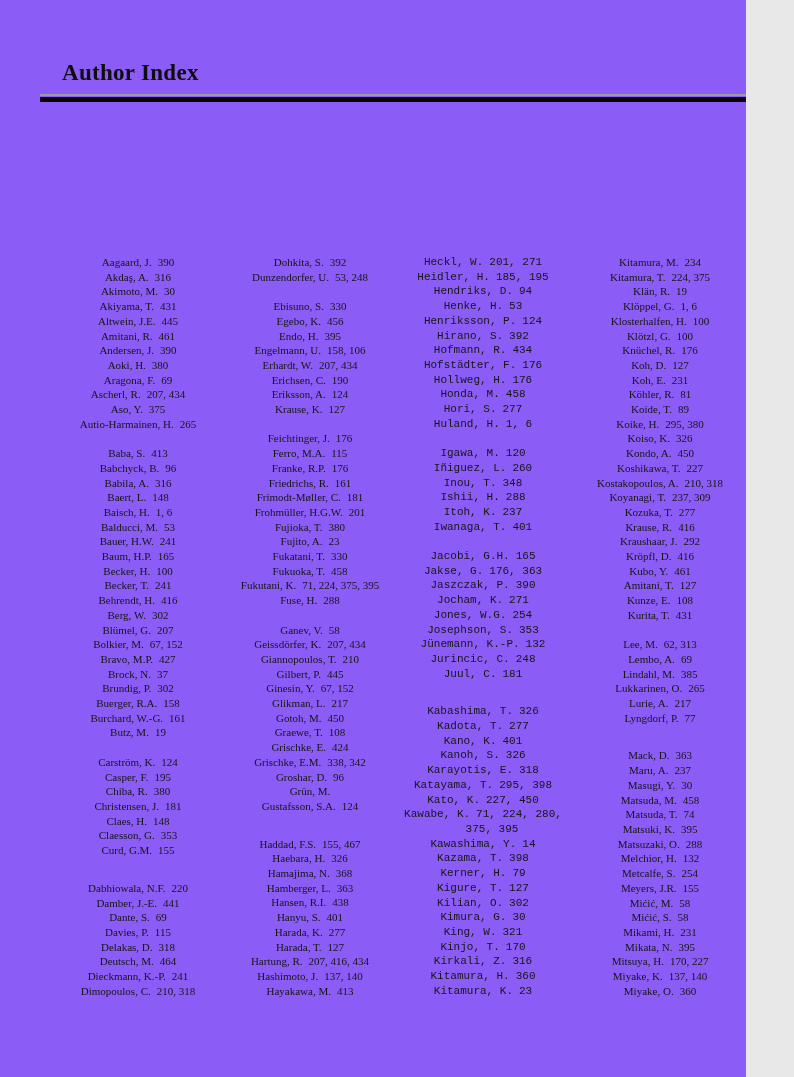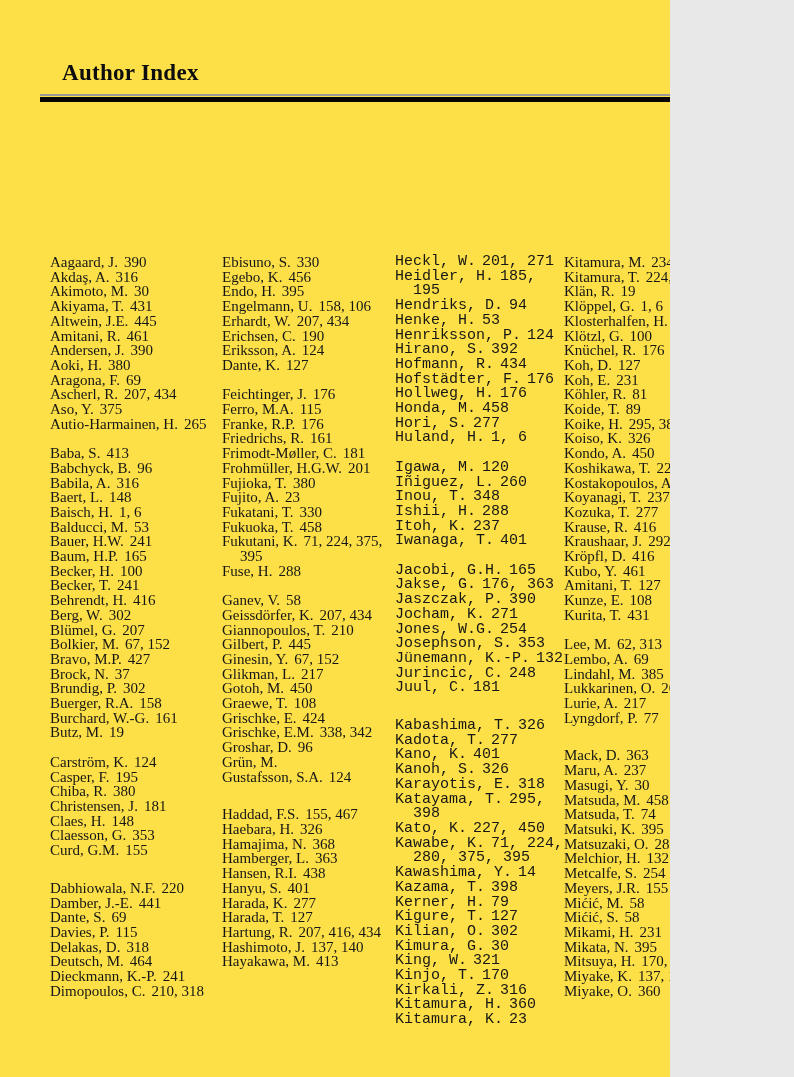--- a/index.html
+++ b/index.html
@@ -2,23 +2,23 @@
 <html><head>
 <meta charset="utf-8">
 <style>
   html, body {
     margin: 0;
     padding: 0;
     background: #e8e8e8;
   }
   .page {
     position: relative;
-    width: 670px;
+    width: 746px;
     height: 1077px;
-    background: #fde047;
+    background: #8b5cf6;
     font-family: "Liberation Serif", serif;
     color: #161616;
     overflow: hidden;
   }
   .title {
     position: absolute;
     left: 62px;
     top: 60px;
     margin: 0;
     font-size: 23px;
@@ -39,22 +39,23 @@
     left: 40px;
     top: 97px;
     width: 714px;
     height: 5px;
     background: #050505;
   }
   .col {
     position: absolute;
     top: 255px;
     width: 176px;
-    font-size: 15px;
+    font-size: 11px;
     line-height: 14.7px;
+    text-align: center;
   }
   .col-0 { left: 50px; }
   .col-1 { left: 222px; }
   .col-2 { left: 395px; font-family: Liberation Mono, monospace; }
   .col-3 { left: 564px; width: 192px; }
   .group { margin-bottom: 14.7px; }
   .group:last-child { margin-bottom: 0; margin-top: 23px; }
   .entry {
     padding-left: 18px;
     text-indent: -18px;
@@ -122,28 +123,32 @@
         <div class="entry"><span class="ename">Dante, S.</span><span class="epages">69</span></div>
         <div class="entry"><span class="ename">Davies, P.</span><span class="epages">115</span></div>
         <div class="entry"><span class="ename">Delakas, D.</span><span class="epages">318</span></div>
         <div class="entry"><span class="ename">Deutsch, M.</span><span class="epages">464</span></div>
         <div class="entry"><span class="ename">Dieckmann, K.-P.</span><span class="epages">241</span></div>
         <div class="entry"><span class="ename">Dimopoulos, C.</span><span class="epages">210, 318</span></div>
       </div>
     </div>
   <div class="col col-1">
       <div class="group">
+        <div class="entry"><span class="ename">Dohkita, S.</span><span class="epages">392</span></div>
+        <div class="entry"><span class="ename">Dunzendorfer, U.</span><span class="epages">53, 248</span></div>
+      </div>
+      <div class="group">
         <div class="entry"><span class="ename">Ebisuno, S.</span><span class="epages">330</span></div>
         <div class="entry"><span class="ename">Egebo, K.</span><span class="epages">456</span></div>
         <div class="entry"><span class="ename">Endo, H.</span><span class="epages">395</span></div>
         <div class="entry"><span class="ename">Engelmann, U.</span><span class="epages">158, 106</span></div>
         <div class="entry"><span class="ename">Erhardt, W.</span><span class="epages">207, 434</span></div>
         <div class="entry"><span class="ename">Erichsen, C.</span><span class="epages">190</span></div>
         <div class="entry"><span class="ename">Eriksson, A.</span><span class="epages">124</span></div>
-        <div class="entry"><span class="ename">Dante, K.</span><span class="epages">127</span></div>
+        <div class="entry"><span class="ename">Krause, K.</span><span class="epages">127</span></div>
       </div>
       <div class="group">
         <div class="entry"><span class="ename">Feichtinger, J.</span><span class="epages">176</span></div>
         <div class="entry"><span class="ename">Ferro, M.A.</span><span class="epages">115</span></div>
         <div class="entry"><span class="ename">Franke, R.P.</span><span class="epages">176</span></div>
         <div class="entry"><span class="ename">Friedrichs, R.</span><span class="epages">161</span></div>
         <div class="entry"><span class="ename">Frimodt-Møller, C.</span><span class="epages">181</span></div>
         <div class="entry"><span class="ename">Frohmüller, H.G.W.</span><span class="epages">201</span></div>
         <div class="entry"><span class="ename">Fujioka, T.</span><span class="epages">380</span></div>
         <div class="entry"><span class="ename">Fujito, A.</span><span class="epages">23</span></div>

